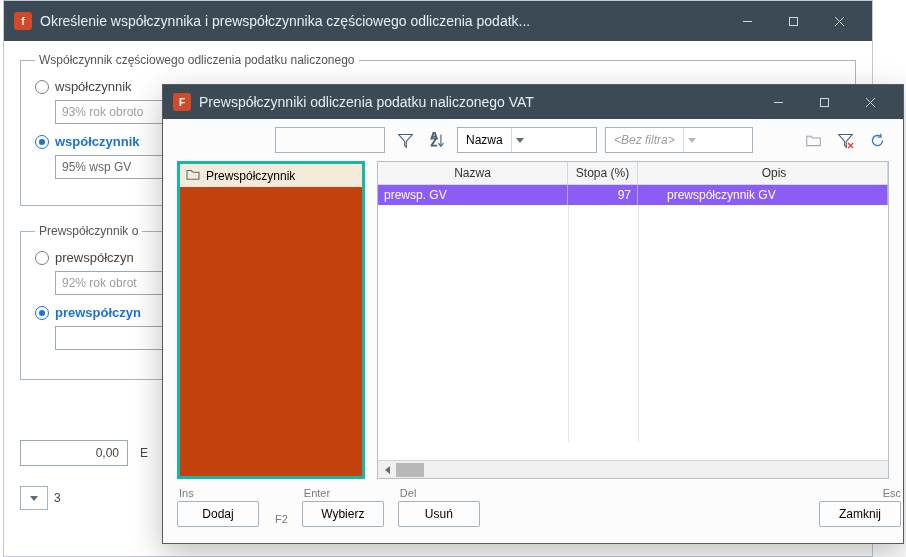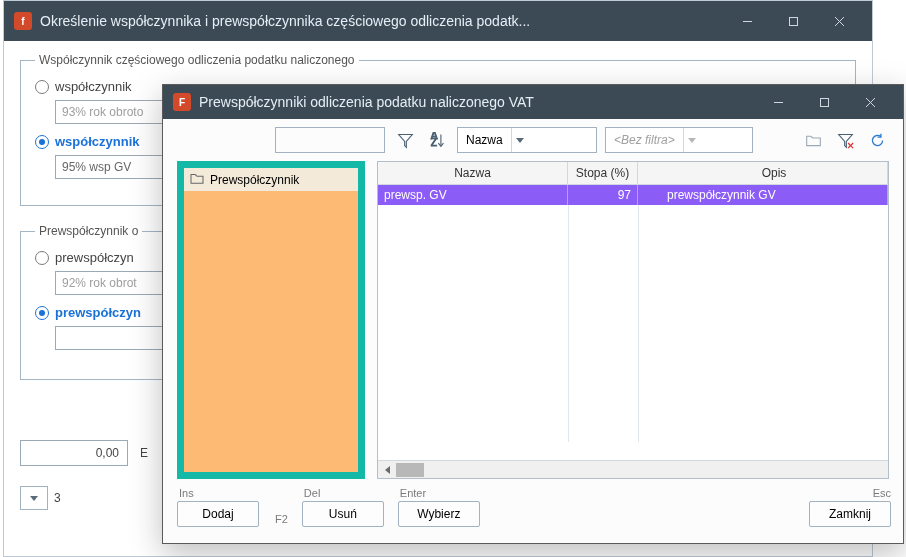--- a/index.html
+++ b/index.html
@@ -41,41 +41,41 @@
   .toolbar { display: flex; align-items: center; gap: 8px; padding: 8px 14px; }
   .toolbar .search { border: 1px solid #a3b2c0; height: 26px; width: 110px; }
   .tb-icon { width: 24px; height: 24px; display: flex; align-items: center; justify-content: center; }
   .tb-icon svg { width: 17px; height: 17px; stroke: #4a6174; fill: none; }
   .combo { border: 1px solid #a3b2c0; height: 26px; display: flex; align-items: center; padding: 0 6px 0 8px; gap: 8px; background: #fff; }
   .combo .chev { width: 18px; height: 24px; border-left: 1px solid #cfd8df; display: flex; align-items: center; justify-content: center; }
   .combo.disabled { color: #a0a0a0; }
   .spacer { margin-left: auto; }
 
   .front-body { display: flex; gap: 12px; padding: 0 14px; height: 318px; }
-  .tree { border: 7px solid #14b8a6; width: 188px; background: #fdba74; }
+  .tree { border: 3px solid #14b8a6; width: 188px; background: #c2410c; }
   .tree-row { display: flex; align-items: center; gap: 6px; padding: 4px 6px; background: #f3eada; }
   .folder-icon svg { width: 14px; height: 12px; fill: none; stroke: #676767; }
 
   .grid { border: 1px solid #b3c0cc; flex: 1; display: flex; flex-direction: column; background: #fff; position: relative; }
   .grid-head { display: flex; background: #f5f5f5; border-bottom: 1px solid #cfd8df; }
   .gh { border-right: 1px solid #cfd8df; text-align: center; padding: 4px 0; color: #333; }
   .col-nazwa { width: 190px; }
   .col-stopa { width: 70px; }
   .col-opis  { flex: 1; margin-left: 23px; }
   .grid-row { display: flex; background: #8b5cf6; color: #fff; }
   .gc { border-right: 1px solid #b0b0b0; padding: 3px 6px; }
   .gc.right { text-align: right; }
   .grid-fill { flex: 1; background: #fff; position: relative; }
   .vline1 { position: absolute; top: 0; bottom: 18px; left: 190px; width: 0; border-right: 1px solid #e1e6eb; }
   .vline2 { position: absolute; top: 0; bottom: 18px; left: 260px; width: 0; border-right: 1px solid #e1e6eb; }
   .hscroll { height: 18px; border-top: 1px solid #cfd8df; background: #f0f0f0; display: flex; align-items: center; }
   .hscroll .thumb-left { width:18px; height:18px; display:flex; align-items:center; justify-content:center; }
   .hscroll .thumb { width: 28px; height: 14px; background: #b8b8b8; margin-left: 0; }
 
-  .footer { display: flex; align-items: flex-end; gap: 14px; padding: 8px 12px 12px 14px; }
+  .footer { display: flex; align-items: flex-end; gap: 14px; padding: 8px 2px 12px 14px; }
   .btn-col { display: flex; flex-direction: column; align-items: flex-start; }
   .short-label { font-size: 11px; color: #7a7a7a; margin: 0 0 2px 2px; }
   .btn { border: 1px solid #a3b2c0; background: #fdfdfd; height: 26px; min-width: 82px; padding: 0 14px; display: flex; align-items: center; justify-content: center; border-radius: 2px; }
   .footer .spacer { flex: 1; }
 
   .chev-down { width:0; height:0; border-left:4px solid transparent; border-right:4px solid transparent; border-top:5px solid #5a6b79; }
 </style>
 </head>
 <body>
 
@@ -258,29 +258,29 @@
     <div class="btn-col">
       <div class="short-label">Ins</div>
       <div class="btn">
           <span>Dodaj</span>
         </div>
     </div>
     <div class="btn-col">
       <div class="short-label">F2</div>
     </div>
     <div class="btn-col">
+      <div class="short-label">Enter</div>
+      <div class="btn">
+          <span>Wybierz</span>
+        </div>
+    </div>
+    <div class="btn-col">
       <div class="short-label">Del</div>
       <div class="btn">
           <span>Usuń</span>
-        </div>
-    </div>
-    <div class="btn-col">
-      <div class="short-label">Enter</div>
-      <div class="btn">
-          <span>Wybierz</span>
         </div>
     </div>
     <div class="spacer"></div>
     <div class="btn-col" style="align-items:flex-end">
       <div class="short-label">Esc</div>
       <div class="btn">
           <span>Zamknij</span>
         </div>
     </div>
   </div>

